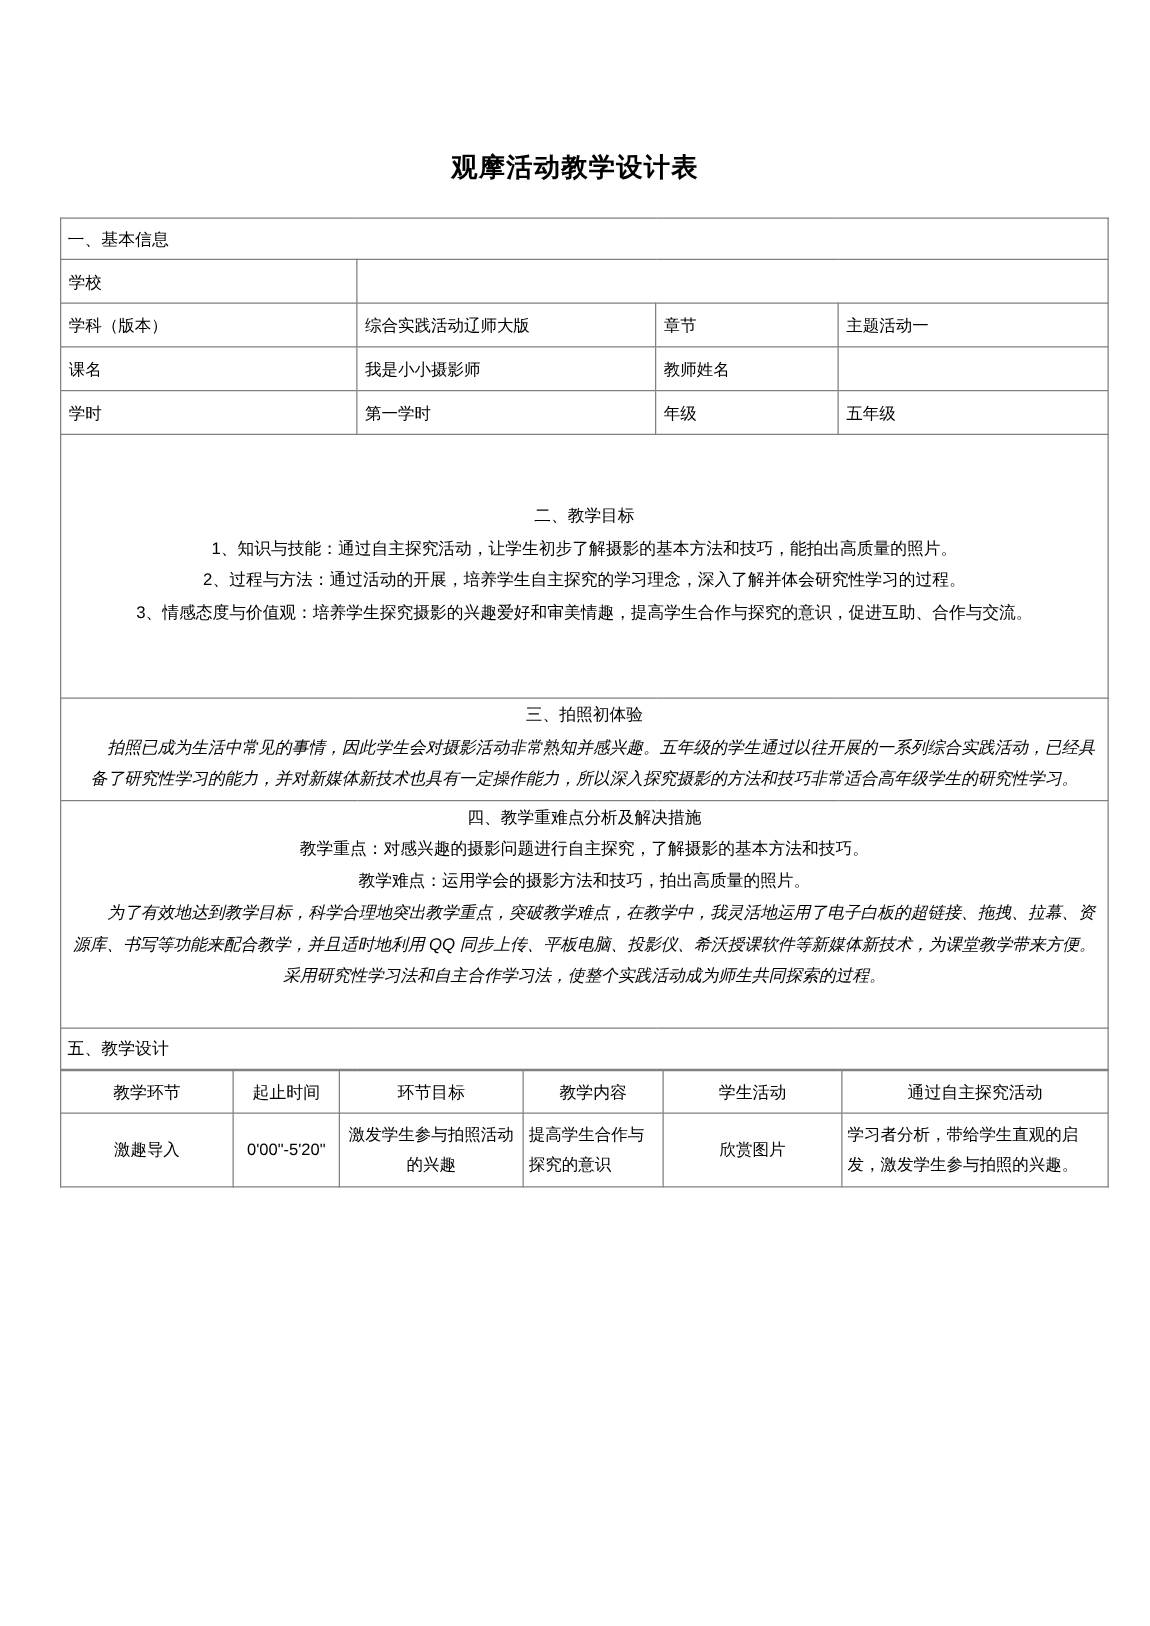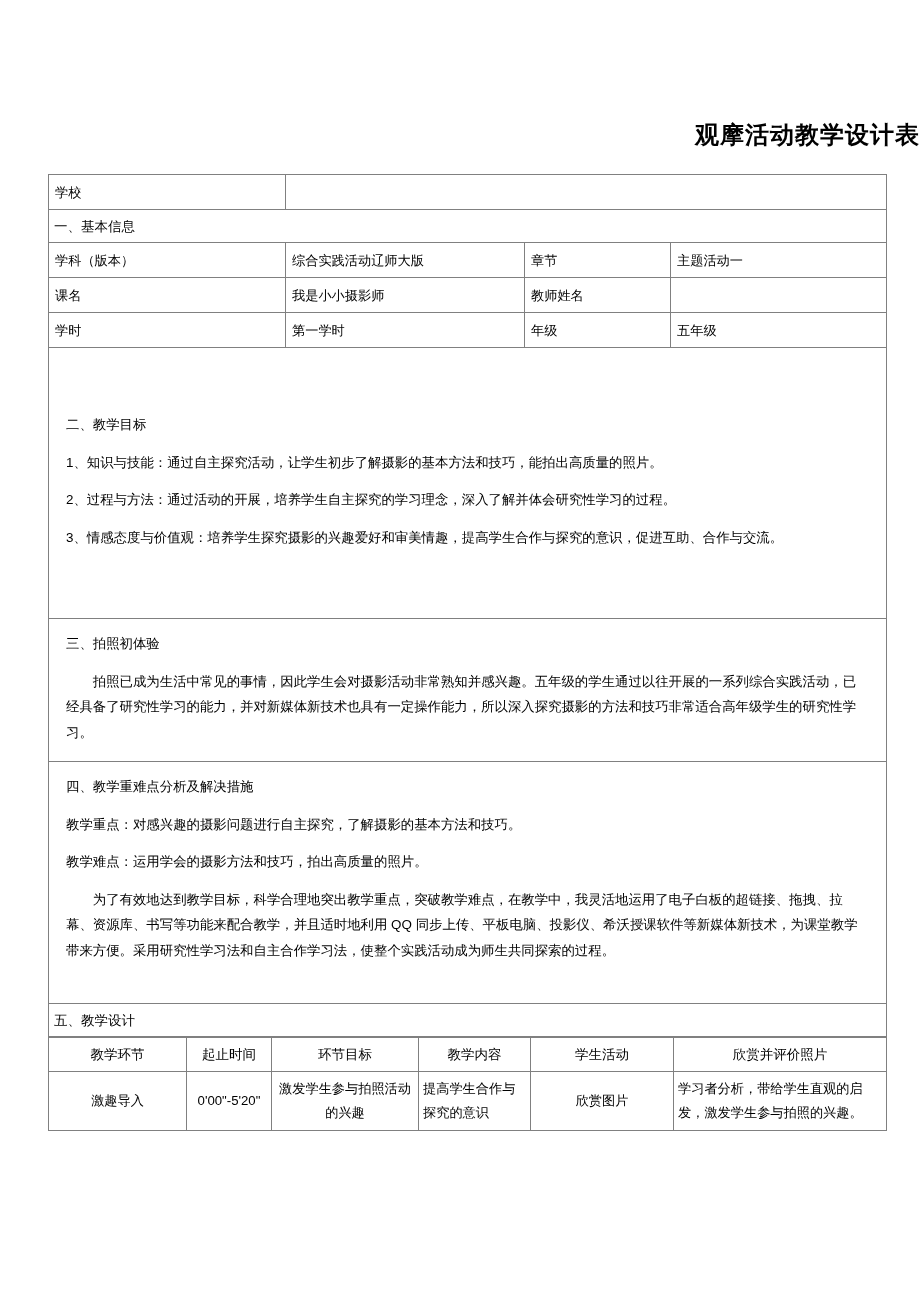--- a/index.html
+++ b/index.html
@@ -14,22 +14,22 @@
     color: #000000;
     overflow: hidden;
   }
   .page {
     position: relative;
     width: 920px;
     height: 1301px;
     box-sizing: border-box;
   }
   .doc-title {
-    text-align: right;
-    font-size: 24px;
+    text-align: center;
+    font-size: 21px;
     font-weight: bold;
     letter-spacing: 1px;
     padding-top: 118px;
     padding-bottom: 0;
     line-height: 34px;
   }
   .tbl {
     border-collapse: collapse;
     table-layout: fixed;
     margin-left: 48px;
@@ -55,24 +55,26 @@
     height: 35px;
   }
   
   td.block {
     vertical-align: top;
     padding: 0 5px 4px 5px;
     line-height: 25.5px;
     font-size: 13.4px;
   }
   td.block p {
-    margin: 12px;
+    margin: 0;
+    text-align: center;
   }
   .indent2 {
     text-indent: 2em;
+    font-style: italic;
   }
   .spacer-lines {
     display: block;
     height: 52px;
   }
   .spacer-lines-sm {
     display: block;
     height: 24px;
   }
   
@@ -104,25 +106,25 @@
 
   <table class="tbl">
     <colgroup>
       <col style="width:237px">
       <col style="width:239px">
       <col style="width:146px">
       <col style="width:216px">
     </colgroup>
     <tbody>
       <tr>
+        <td class="band" colspan="4">一、基本信息</td>
+      </tr>
+      <tr>
         <td class="cellrow">学校</td>
         <td class="cellrow" colspan="3"></td>
-      </tr>
-      <tr>
-        <td class="band" colspan="4">一、基本信息</td>
       </tr>
       <tr>
         <td class="cellrow">学科（版本）</td>
         <td class="cellrow">综合实践活动辽师大版</td>
         <td class="cellrow">章节</td>
         <td class="cellrow">主题活动一</td>
       </tr>
       <tr>
         <td class="cellrow">课名</td>
         <td class="cellrow">我是小小摄影师</td>
@@ -179,21 +181,21 @@
       <col style="width:143px">
       <col style="width:213px">
     </colgroup>
     <tbody>
       <tr class="design-head">
         <td>教学环节</td>
         <td>起止时间</td>
         <td>环节目标</td>
         <td>教学内容</td>
         <td>学生活动</td>
-        <td>欣赏并评价照片</td>
+        <td>通过自主探究活动</td>
       </tr>
       <tr class="design-body">
         <td class="ctr">激趣导入</td>
         <td class="ctr nowrapish">0'00"-5'20"</td>
         <td class="ctr">激发学生参与拍照活动的兴趣</td>
         <td class="lft">提高学生合作与探究的意识</td>
         <td class="ctr">欣赏图片</td>
         <td class="lft">学习者分析，带给学生直观的启发，激发学生参与拍照的兴趣。</td>
       </tr>
     </tbody>

